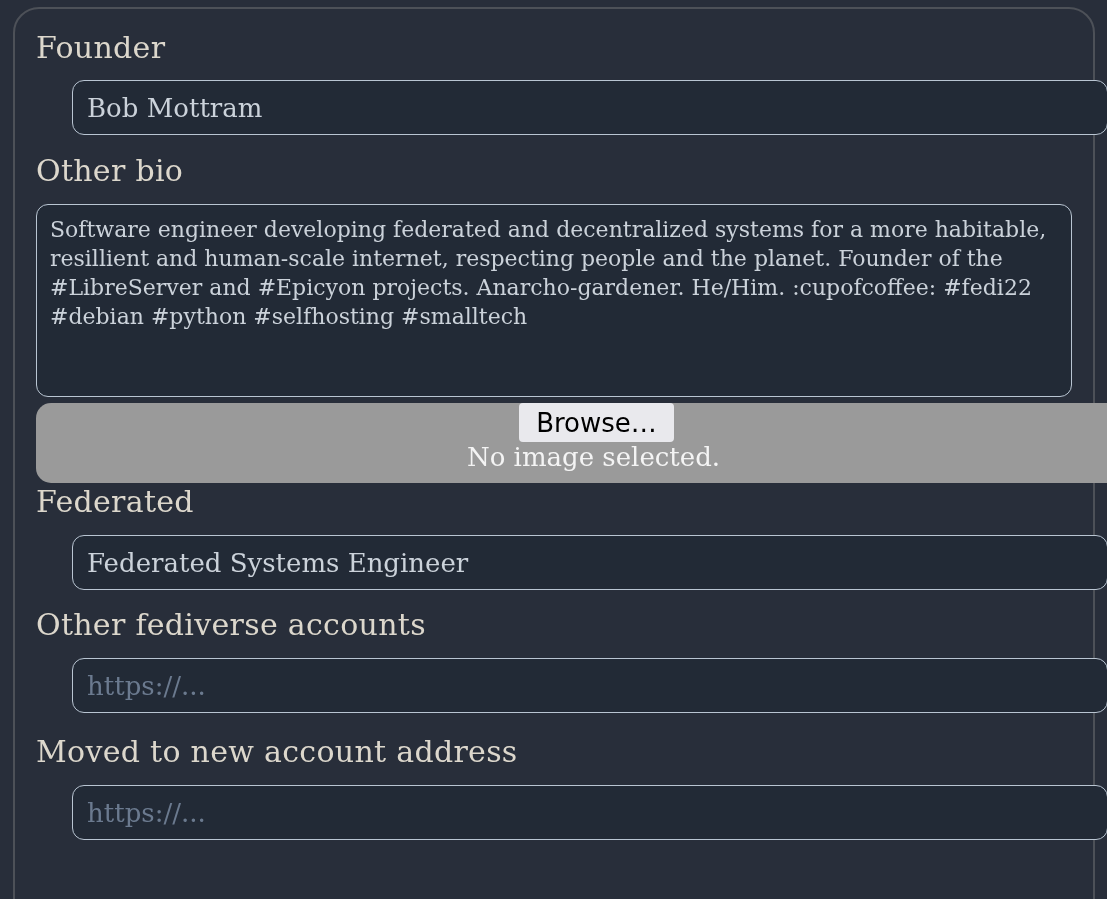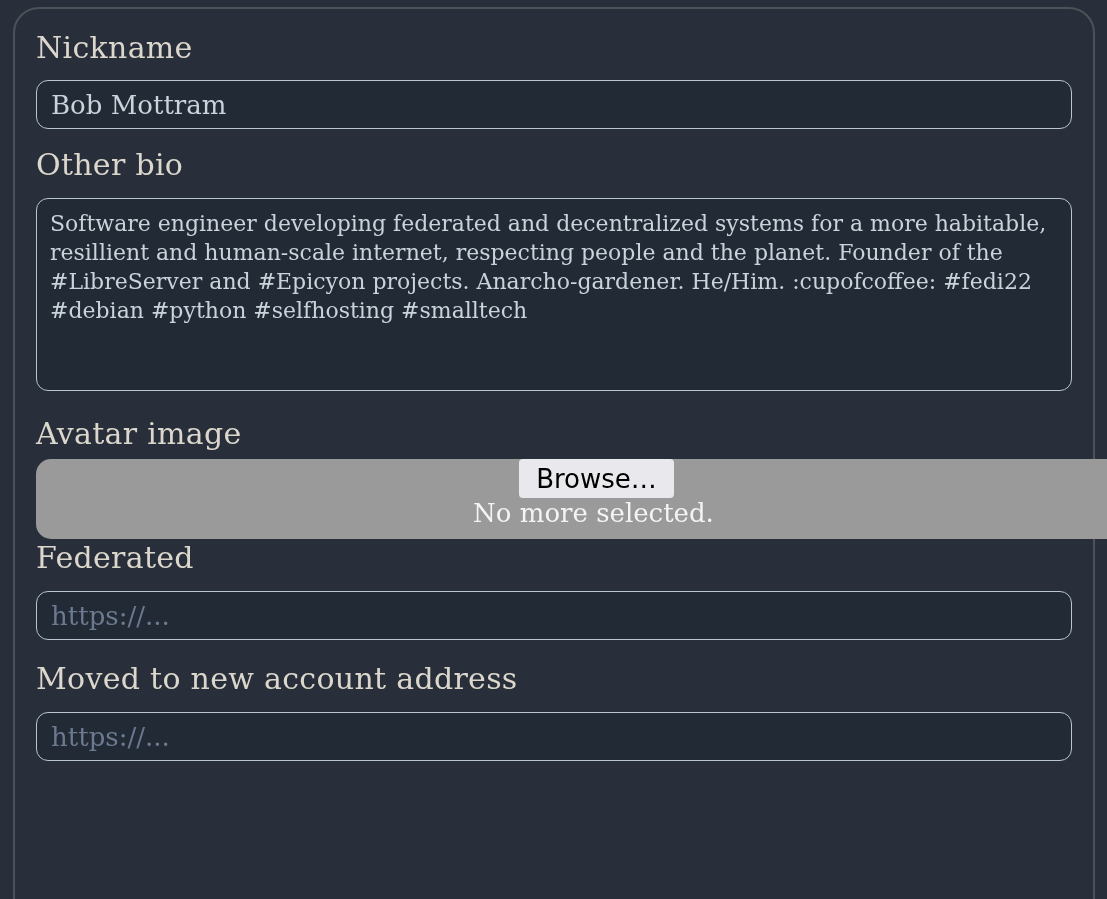--- a/index.html
+++ b/index.html
@@ -33,30 +33,31 @@
   .lbl-bio        { margin-top: 17px; }
   .lbl-avatar     { margin-top: 24px; }
   .lbl-occupation { margin-top: 0px;  }
   .lbl-other      { margin-top: 16px; }
   .lbl-moved      { margin-top: 20px; }
 
   .text-input {
     display: block;
     box-sizing: border-box;
     width: 1036px;
-    height: 49px;
+    height: 55px;
     margin-top: 13px;
     background: #222a36;
     border: 1px solid #b9c5d2;
     border-radius: 12px;
     padding: 0 14px;
     font-family: "DejaVu Serif", serif;
     font-size: 26px;
     color: #cbd2da;
     outline: none;
+    margin-left: 36px;
   }
   .text-input::placeholder {
     color: #6b7a8f;
     opacity: 1;
   }
   .mt14 { margin-top: 14px !important; }
 
   .bio-textarea {
     display: block;
     box-sizing: border-box;
@@ -107,32 +108,33 @@
     font-family: "DejaVu Serif", serif;
     font-size: 26px;
     color: #f4f4f4;
   }
 </style>
 </head>
 <body>
 
 <div class="panel">
 
-  <div class="field-label lbl-nickname">Nickname</div>
+  <div class="field-label lbl-nickname">Founder</div>
   <input class="text-input" type="text" value="Bob Mottram" style="">
 
   <div class="field-label lbl-bio">Other bio</div>
   <textarea class="bio-textarea" style="">Software engineer developing federated and decentralized systems for a more habitable, resillient and human-scale internet, respecting people and the planet. Founder of the #LibreServer and #Epicyon projects. Anarcho-gardener. He/Him. :cupofcoffee: #fedi22 #debian #python #selfhosting #smalltech</textarea>
 
-  <div class="field-label lbl-avatar">Avatar image</div>
   <div class="file-input">
     <div class="browse-button">Browse…</div>
-    <div class="file-status">No more selected.</div>
+    <div class="file-status">No image selected.</div>
   </div>
 
   <div class="field-label lbl-occupation">Federated</div>
+  <input class="text-input mt14" type="text" value="Federated Systems Engineer" style="">
 
+  <div class="field-label lbl-other">Other fediverse accounts</div>
   <input class="text-input mt14" type="text" placeholder="https://..." style="">
 
   <div class="field-label lbl-moved">Moved to new account address</div>
   <input class="text-input mt14" type="text" placeholder="https://..." style="">
 
 </div>
 
 </body></html>

